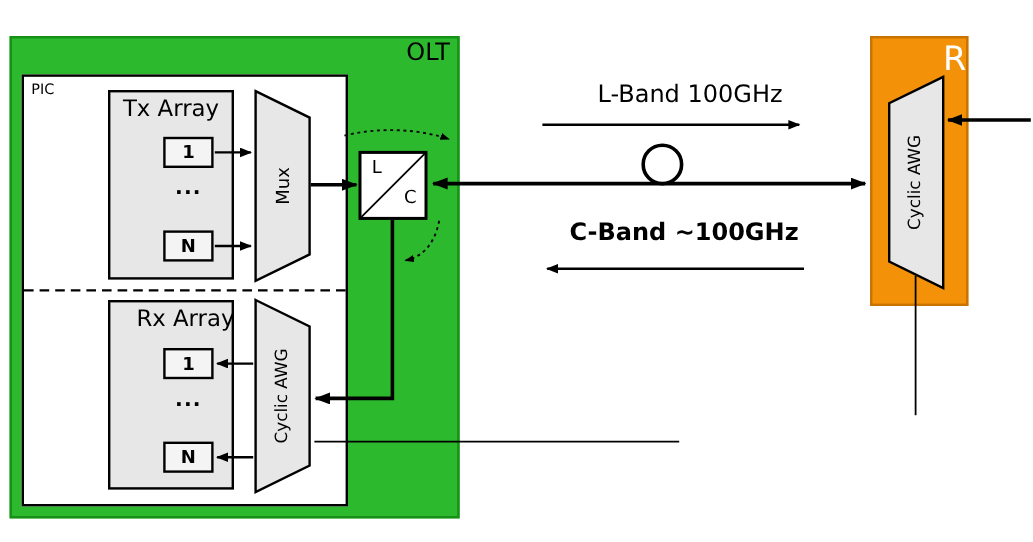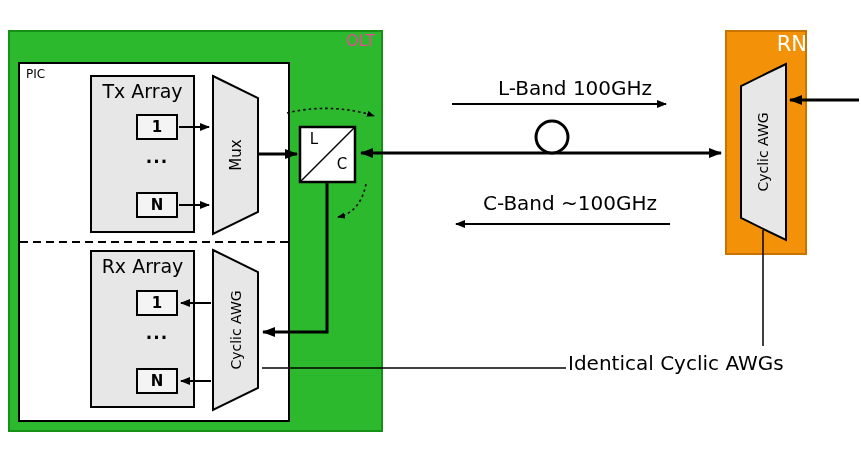--- a/index.html
+++ b/index.html
@@ -10,51 +10,51 @@
   .rn-box{left:725px;top:30px;width:82px;height:225px;background:#f39208;border:2px solid #c97300;box-sizing:border-box;}
   .pic-box{left:18px;top:62px;width:272px;height:360px;background:#fff;border:2px solid #000;box-sizing:border-box;}
   .array-box{width:105px;height:158px;background:#e7e7e7;border:2px solid #000;box-sizing:border-box;}
   .tx-array{left:90px;top:75px;}
   .rx-array{left:90px;top:250px;}
   .array-title{width:105px;text-align:center;font-size:19px;}
   .ch-box{width:42px;height:26px;background:#f4f4f4;border:2px solid #000;box-sizing:border-box;
           font-weight:bold;font-size:15px;text-align:center;line-height:22px;}
   .dots{width:42px;text-align:center;font-weight:bold;font-size:17px;letter-spacing:1px;}
   .vtext{text-align:center;transform:rotate(-90deg);height:18px;line-height:18px;white-space:nowrap;}
-  .olt-label{left:295px;top:31px;width:80px;text-align:right;font-size:16px;color:#ec4899;}
-  .rn-label{left:725px;top:32px;width:82px;text-align:right;font-size:21px;color:#fff;}
+  .olt-label{left:295px;top:31px;width:80px;text-align:right;font-size:20px;color:#000000;}
+  .rn-label{left:725px;top:32px;width:82px;text-align:center;font-size:28px;color:#fff;padding-left:40px;}
   .pic-label{left:26px;top:67px;font-size:12px;}
   .mux-label{left:185px;top:146px;width:101px;font-size:15px;}
   .olt-awg-label{left:165px;top:321px;width:141px;font-size:14px;}
   .rn-awg-label{left:688px;top:143px;width:150px;font-size:14px;}
   .lc-l{left:303px;top:130px;width:22px;text-align:center;font-size:15px;}
   .lc-c{left:331px;top:155px;width:22px;text-align:center;font-size:15px;}
-  .band-label{width:300px;text-align:center;font-size:20px;margin-top:10px;}
+  .band-label{width:300px;text-align:center;font-size:20px;}
   .lband-label{left:425px;top:66px;}
-  .cband-label{left:420px;top:181px;}
+  .cband-label{left:420px;top:181px;font-weight:bold;}
   .note-label{left:568px;top:351px;width:280px;font-size:20px;}
   svg.overlay{position:absolute;left:0;top:0;pointer-events:none;}
 </style>
 </head>
 <body>
 
 <div class="canvas">
 
   <div class="abs olt-box"></div>
   <div class="abs rn-box"></div>
   <div class="abs pic-box"></div>
 
   <div class="abs array-box tx-array"></div>
   <div class="abs array-title" style="left:90px;top:80px;">Tx Array</div>
   <div class="abs ch-box" style="left:136px;top:114px;">1</div>
   <div class="abs dots" style="left:136px;top:147px;">...</div>
   <div class="abs ch-box" style="left:136px;top:192px;">N</div>
 
   <div class="abs array-box rx-array"></div>
-  <div class="abs array-title" style="left:90px;top:255px;">Rx Array</div>
+  <div class="abs array-title" style="left:90px;top:255px;padding-left:12px;">Rx Array</div>
   <div class="abs ch-box" style="left:136px;top:290px;">1</div>
   <div class="abs dots" style="left:136px;top:323px;">...</div>
   <div class="abs ch-box" style="left:136px;top:368px;">N</div>
 
   <svg class="overlay" width="861" height="452" viewBox="0 0 861 452">
     <defs>
       <marker id="ahL" markerUnits="userSpaceOnUse" markerWidth="15" markerHeight="12" refX="12" refY="5" orient="auto">
         <path d="M0,0 L13,5 L0,10 Z" fill="#000"></path>
       </marker>
       <marker id="ahM" markerUnits="userSpaceOnUse" markerWidth="12" markerHeight="10" refX="9" refY="4" orient="auto">
@@ -110,15 +110,14 @@
   <div class="abs vtext mux-label">Mux</div>
   <div class="abs vtext olt-awg-label">Cyclic AWG</div>
   <div class="abs vtext rn-awg-label">Cyclic AWG</div>
 
   <div class="abs lc-l">L</div>
   <div class="abs lc-c">C</div>
 
   <div class="abs band-label lband-label">L-Band 100GHz</div>
   <div class="abs band-label cband-label">C-Band ~100GHz</div>
 
-  <div class="abs note-label">Identical Cyclic AWGs</div>
 
 </div>
 
 </body></html>

